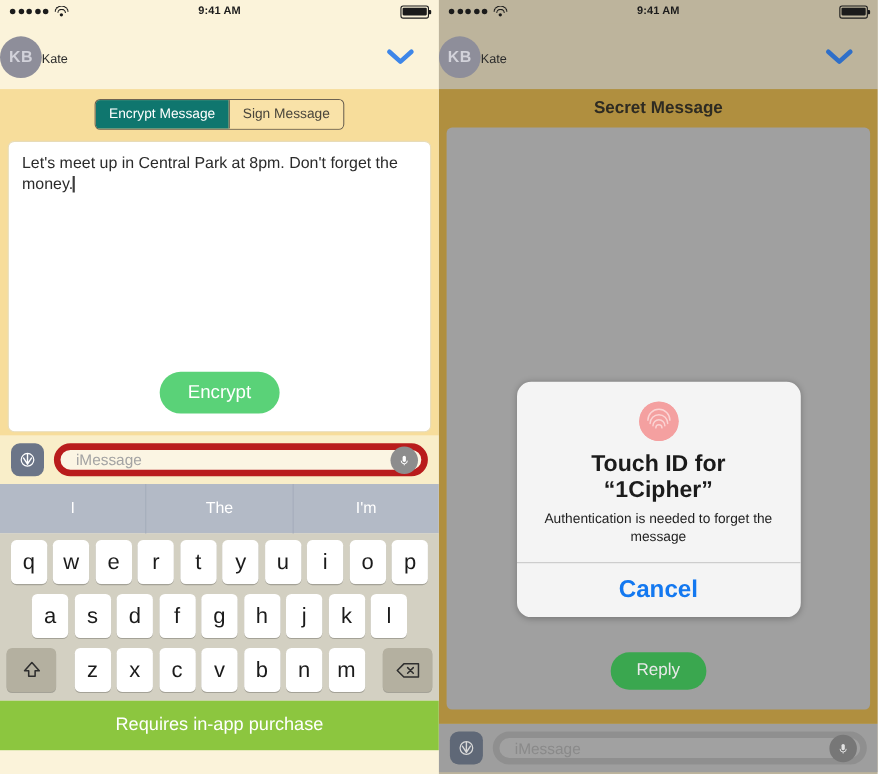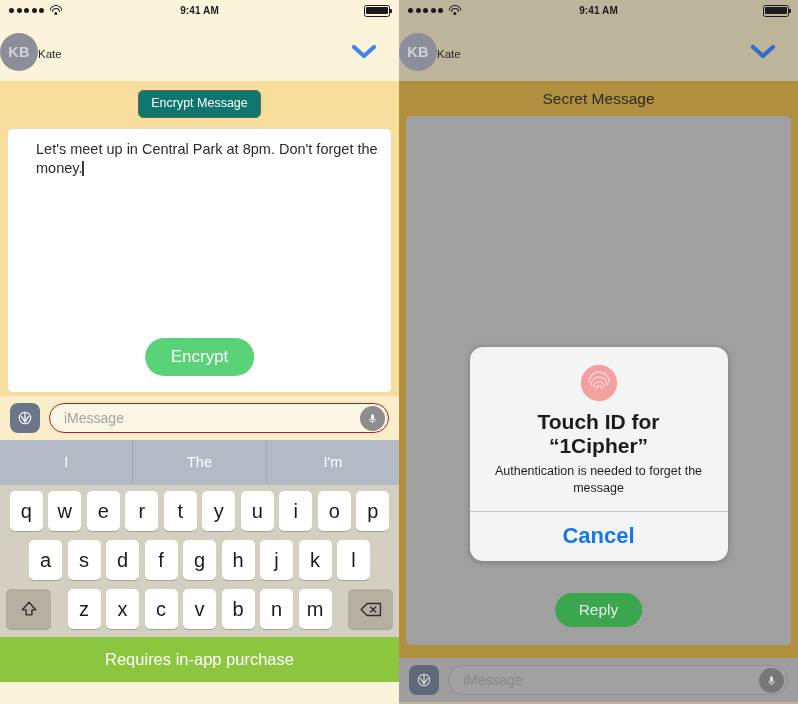--- a/index.html
+++ b/index.html
@@ -47,34 +47,34 @@
     font-size: 12.5px; padding: 6px 12px 7px; line-height: 1;
     cursor: pointer; white-space: nowrap;
   }
   .seg.active { background: #0f766e; color: #ffffff; }
   .seg.inactive { background: #f9e2a8; color: #4a463c; border-left: 1.3px solid #6d6353; }
 
   .compose-card {
     background: #ffffff; border-radius: 6px; height: 265px;
     position: relative; padding: 11px 12px; border: 1px solid #e8dcb8;
   }
-  .compose-text { font-size: 14.5px; color: #2b2b2b; line-height: 1.33; margin-left: 16px; }
+  .compose-text { font-size: 14.5px; color: #2b2b2b; line-height: 1.33; }
   .caret { display: inline-block; width: 1.4px; height: 15px; background: #3c3c3c; vertical-align: -3px; margin-left: 0px; }
   .encrypt-btn {
     position: absolute; left: 50%; transform: translateX(-50%); bottom: 16px;
     background: #5ad278; color: #ffffff; border: none; border-radius: 19px;
     font-size: 17px; padding: 9px 26px; font-family: "Liberation Sans", sans-serif;
     cursor: pointer;
   }
 
   
   .imsg-bar { height: 44px; background: #f9eec9; display: flex; align-items: center; padding: 0 10px; gap: 9px; }
   .appstore-icon { width: 30px; height: 30px; border-radius: 8px; background: #6b7588; display: flex; align-items: center; justify-content: center; flex: none; }
   .imsg-field {
-    flex: 1; height: 30px; border: 1px solid #b91c1c; border-radius: 16px;
+    flex: 1; height: 30px; border: 6px solid #b91c1c; border-radius: 16px;
     background: #fbf5e3; display: flex; align-items: center; padding: 0 3px 0 14px;
   }
   .imsg-placeholder { flex: 1; font-size: 14px; color: #a3a3a3; }
   .mic { width: 25px; height: 25px; border-radius: 50%; background: #8d8d8d; display: flex; align-items: center; justify-content: center; flex: none; }
 
   
   .predictive { height: 45px; background: #b3bac6; display: flex; align-items: center; }
   .pred-item { flex: 1; text-align: center; font-size: 14.5px; color: #ffffff; line-height: 45px; cursor: pointer; }
   .pred-sep { width: 1px; height: 45px; background: #a5adbb; }
 
@@ -96,21 +96,21 @@
   
   .footer-banner {
     height: 45px; background: #8cc63f; display: flex; align-items: center; justify-content: center;
     color: #ffffff; font-size: 16.5px;
   }
 
   
   .panel.right .statusbar { background: #bdb49c; }
   .panel.right .contact-header { background: #bdb49c; }
   .app-area-right { background: #b08f3f; height: 577px; padding: 9px 7px; position: relative; }
-  .secret-title { text-align: center; font-size: 15.5px; font-weight: normal; color: #2e2b22; margin-bottom: 8px; }
+  .secret-title { text-align: center; font-size: 15.5px; font-weight: bold; color: #2e2b22; margin-bottom: 8px; }
   .secret-body { background: #a0a0a0; border-radius: 5px; height: 529px; position: relative; }
   .reply-btn {
     position: absolute; left: 50%; transform: translateX(-50%); bottom: 18px;
     background: #3aa74f; color: #eaeaea; border: none; border-radius: 17px;
     font-size: 15.5px; padding: 8px 24px; font-family: "Liberation Sans", sans-serif; cursor: pointer;
   }
   .imsg-bar.dim { background: #9e9e9e; }
   .imsg-bar.dim .appstore-icon { background: #5f6877; }
   .imsg-bar.dim .imsg-field { background: #a1a1a1; border-color: #8f8f8f; }
   .imsg-bar.dim .imsg-placeholder { color: #8a8a8a; }
@@ -168,20 +168,21 @@
             <path d="M3 4 L13 13 L23 4" fill="none" stroke="#3e86e8" stroke-width="4.2" stroke-linecap="round" stroke-linejoin="round"></path>
           </svg>
       </div>
     </div>
 
     <div class="app-area-left">
 
       <div class="seg-wrap">
         <div class="segmented">
           <div class="seg active">Encrypt Message</div>
+          <div class="seg inactive">Sign Message</div>
         </div>
       </div>
 
       <div class="compose-card">
         <div class="compose-text"><span>Let's meet up in Central Park at 8pm. Don't forget the money.</span><span class="caret"></span></div>
         <button class="encrypt-btn">Encrypt</button>
       </div>
 
     </div>
 

